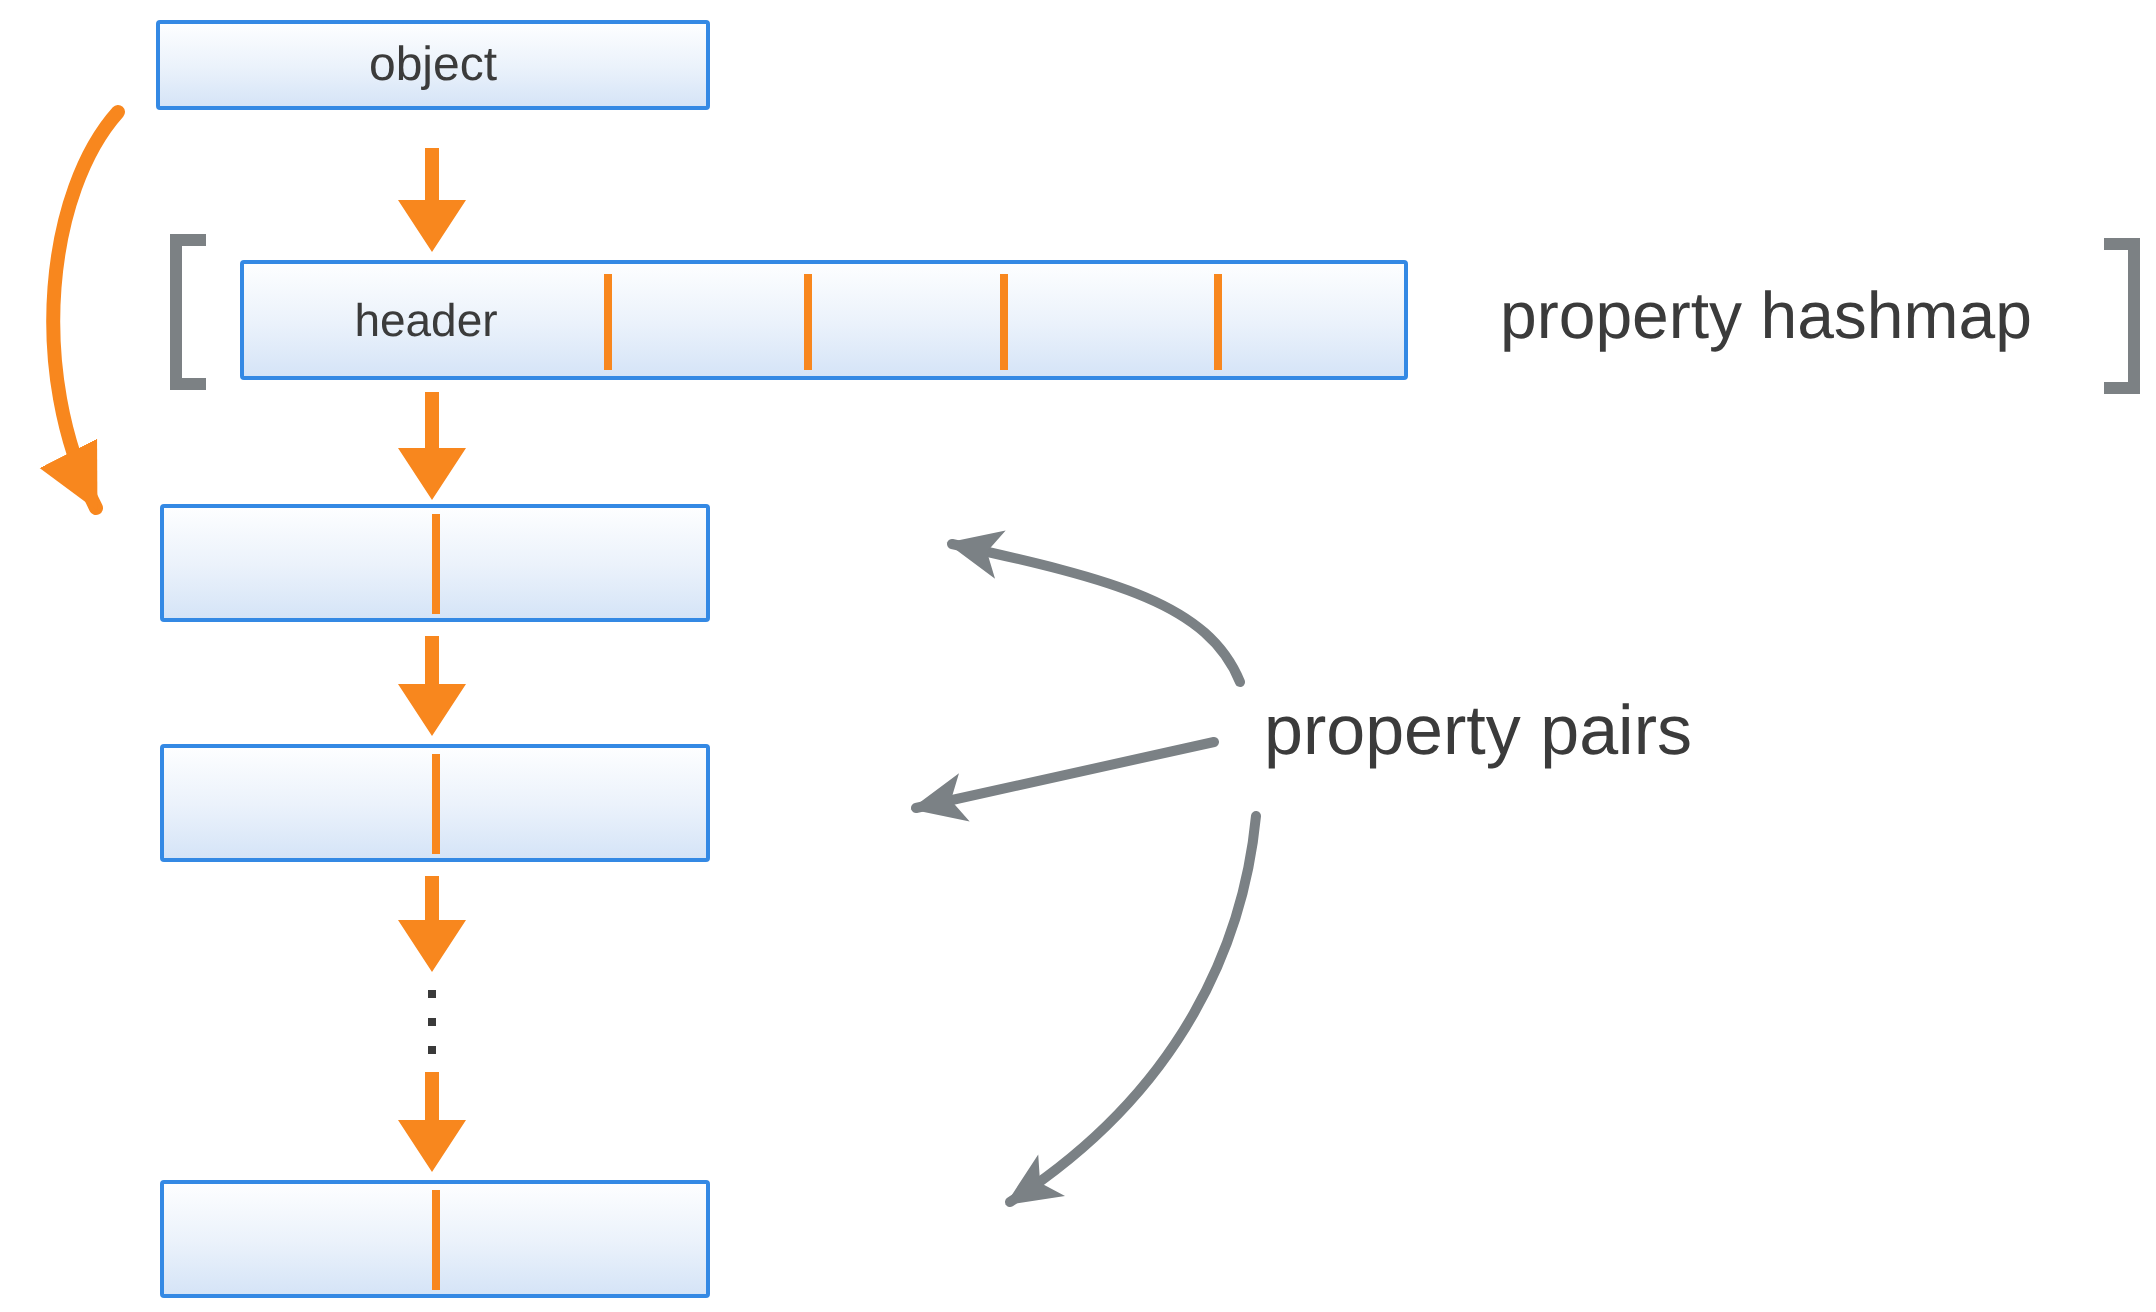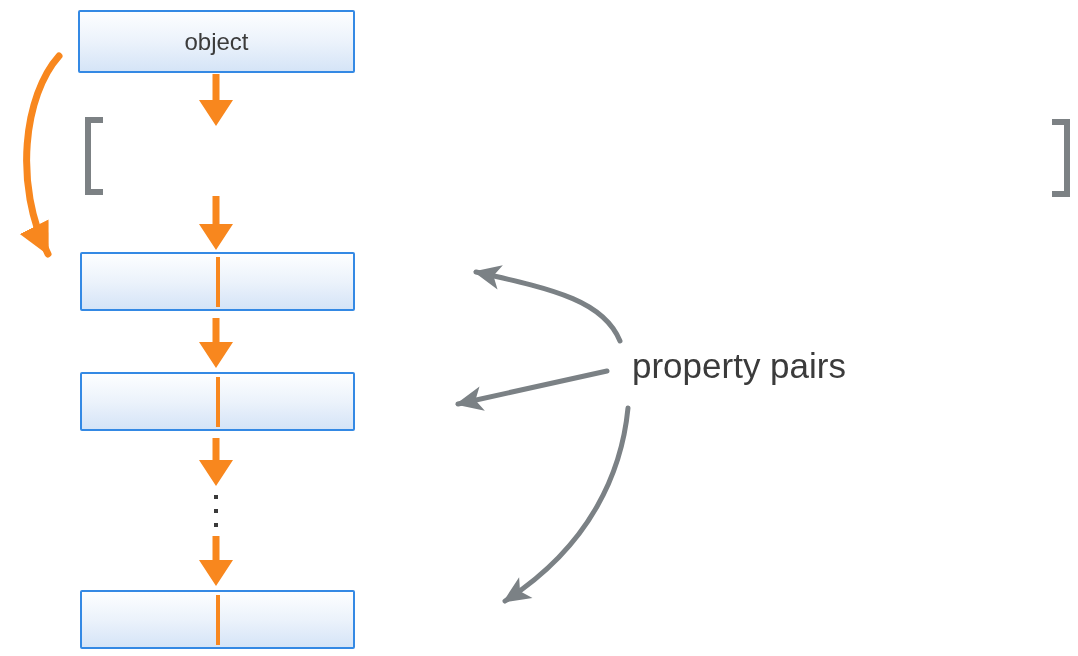--- a/index.html
+++ b/index.html
@@ -7,21 +7,21 @@
     position:relative;width:1078px;height:656px;background:#ffffff;overflow:hidden;
     font-family:"Liberation Sans", sans-serif;
   }
   .overlay{position:absolute;left:0;top:0;width:1078px;height:656px;pointer-events:none;}
   .box{
     position:absolute;box-sizing:border-box;
     border:2px solid var(--box-border-blue,#3489E4);
     background:linear-gradient(180deg,#FDFEFF 0%,#EBF2FB 52%,#D5E4F7 100%);
     border-radius:2px;
   }
-  .object-box{left:78px;top:10px;width:277px;height:63px;display:flex;align-items:center;justify-content:center;}
+  .object-box{left:78px;top:10px;width:277px;height:45px;display:flex;align-items:center;justify-content:center;}
   .object-box span{font-size:24px;color:var(--label-dark,#3B3B3B);}
   .header-box{left:120px;top:130px;width:584px;height:60px;}
   .header-label{
     position:absolute;left:0;top:0;width:182px;height:100%;
     display:flex;align-items:center;justify-content:center;
     font-size:23px;color:var(--label-dark,#3B3B3B);
   }
   .tick{position:absolute;top:5px;height:48px;width:4px;background:var(--accent-orange,#F8871E);}
   .tick.t1{left:180px}.tick.t2{left:280px}.tick.t3{left:378px}.tick.t4{left:485px}
   .pair-box{left:80px;width:275px;height:59px;}
@@ -72,21 +72,29 @@
     <path class="gray-stroke" stroke-width="5" stroke-linecap="round" marker-end="url(#mGray)" d="M620,341 C604,302 558,290 476,272"></path>
     <path class="gray-stroke" stroke-width="5" stroke-linecap="round" marker-end="url(#mGray)" d="M607,371 L458,404"></path>
     <path class="gray-stroke" stroke-width="5" stroke-linecap="round" marker-end="url(#mGray)" d="M628,408 C622,470 592,545 505,601"></path>
   </svg>
 
   <div class="box object-box">
     <span>object</span>
   </div>
 
   <div class="bracket left"></div>
+  <div class="box header-box">
+    <div class="header-label">header</div>
+    <i class="tick t1"></i>
+    <i class="tick t2"></i>
+    <i class="tick t3"></i>
+    <i class="tick t4"></i>
+  </div>
   <div class="bracket right"></div>
+  <div class="hashmap-label">property hashmap</div>
 
   <div class="box pair-box pb1">
     <i class="divider"></i>
   </div>
   <div class="box pair-box pb2">
     <i class="divider"></i>
   </div>
   <div class="dots">
     <i></i>
     <i></i>

